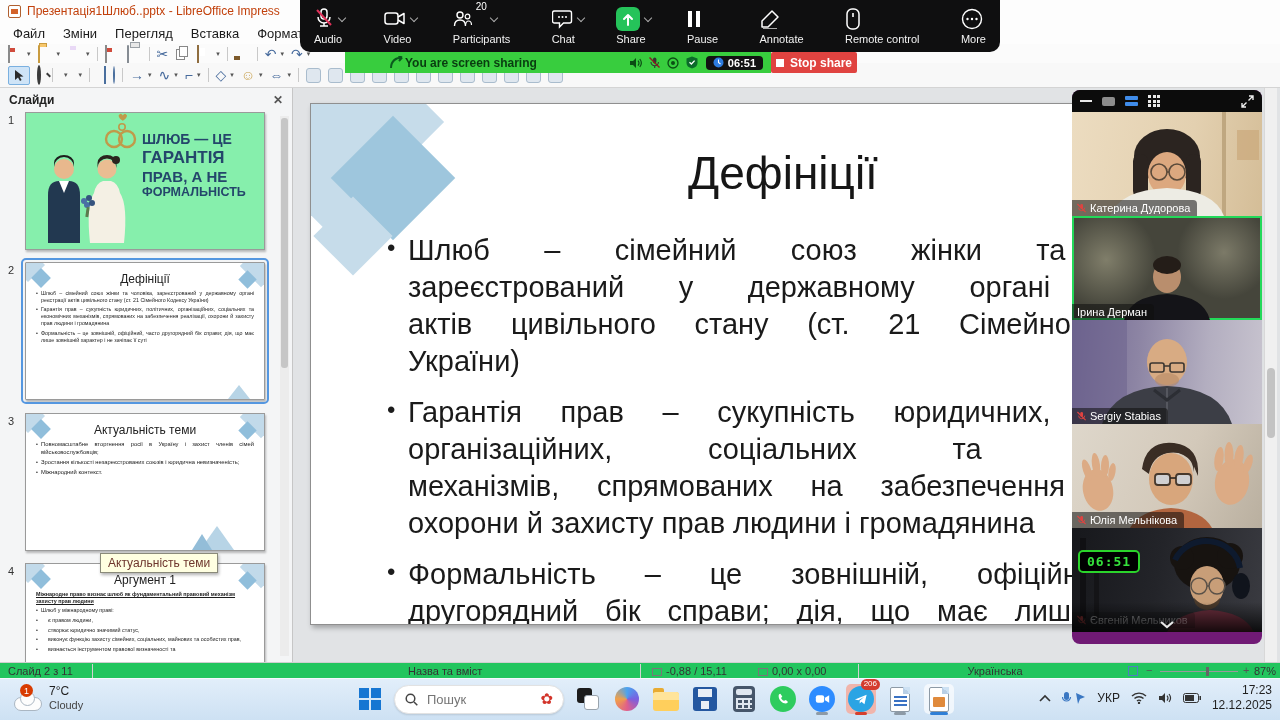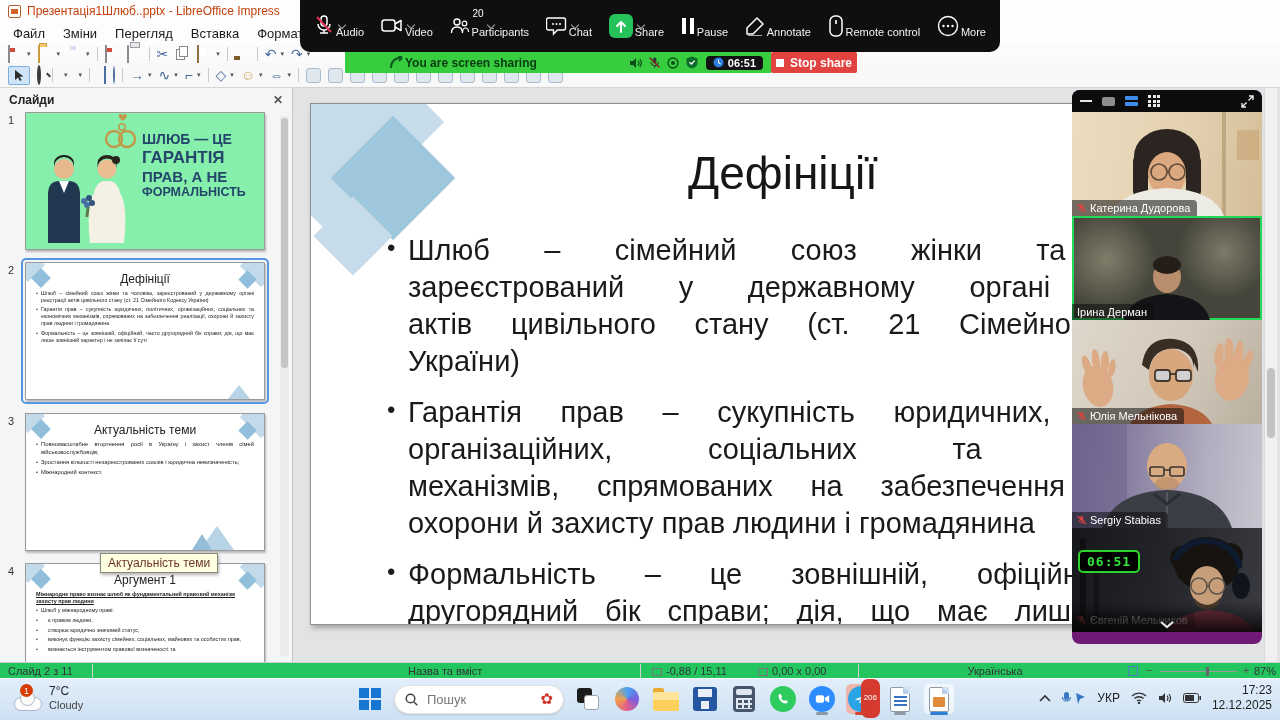--- a/index.html
+++ b/index.html
@@ -98,21 +98,21 @@
   .sbsep{position:absolute;top:1px;width:1px;height:14px;background:#d2d2d2;}
   .sb-ic{display:inline-block;width:10px;height:8px;border:1px solid #777;margin-right:4px;vertical-align:-1px;}
   .zoom-slider{position:absolute;left:1160px;top:8px;width:78px;height:1px;background:#9a9a9a;}
   .zoom-handle{position:absolute;left:46px;top:-4px;width:3px;height:9px;background:#666;}
   .zs-min{position:absolute;left:1146px;top:1px;color:#555;}
   .zs-plus{position:absolute;left:1243px;top:1px;color:#555;}
   .fit-ic{position:absolute;left:1128px;top:3px;width:10px;height:10px;border:1px solid #4d7fc0;}
 
   
   .zoombar{position:absolute;left:300px;top:0;width:700px;height:52px;background:#0f0f10;border-radius:0 0 10px 10px;z-index:50;display:flex;align-items:center;justify-content:space-between;padding:0 14px;}
-  .zitem{display:flex;flex-direction:row;align-items:flex-end;gap:2px;color:#fff;position:relative;}
+  .zitem{display:flex;flex-direction:column;align-items:flex-start;gap:2px;color:#fff;position:relative;}
   .zlabel{font-size:11px;color:#f2f2f2;white-space:nowrap;}
   .zic{height:24px;display:flex;align-items:center;justify-content:center;position:relative;}
   .zchev{position:absolute;right:-11px;top:8px;width:6px;height:6px;border-right:1.5px solid #aaa;border-bottom:1.5px solid #aaa;transform:rotate(45deg);}
   .pcount{position:absolute;right:-14px;top:-6px;font-size:10px;color:#fff;}
   .share-sq{width:24px;height:24px;background:#25c35a;border-radius:6px;display:flex;align-items:center;justify-content:center;}
 
   
   .sharebar{position:absolute;left:345px;top:52px;width:426px;height:21px;background:#38cd3e;z-index:50;display:flex;align-items:center;padding:8px 8px;gap:8px;}
   .share-msg{font-size:12px;font-weight:bold;color:#093c10;margin:0 auto 0 52px;}
   .share-icons{display:flex;align-items:center;gap:7px;}
@@ -173,21 +173,21 @@
   .floppy-app::after{content:"";position:absolute;left:8px;top:14px;width:8px;height:8px;background:#e8eef6;}
   .calc-ic{width:22px;height:26px;background:#46566a;border-radius:4px;position:relative;}
   .calc-ic::before{content:"";position:absolute;left:3px;top:3px;width:16px;height:6px;background:#dfe7f0;border-radius:2px;}
   .calc-ic::after{content:"";position:absolute;left:3px;top:12px;width:16px;height:11px;background:linear-gradient(#dfe7f0 2px,transparent 2px),linear-gradient(90deg,#dfe7f0 2px,transparent 2px);background-size:6px 5px;}
   .circle-app{width:26px;height:26px;border-radius:50%;display:flex;align-items:center;justify-content:center;}
   .wa{background:#2ecc5e;}
   .zm{background:#2d8cff;}
   .tg{background:#2aa4e4;}
   .tgtile{background:#f0b5ac;}
   .imptile{background:rgba(255,255,255,.65);}
-  .badge206{position:absolute;right:-4px;top:-5px;background:#d43b2e;color:#fff;font-size:8px;border-radius:7px;padding:15px 3px;line-height:1.1;}
+  .badge206{position:absolute;right:-4px;top:-5px;background:#d43b2e;color:#fff;font-size:8px;border-radius:7px;padding:1px 3px;line-height:1.1;}
   .doc-ic{position:relative;width:20px;height:25px;background:#fff;border:1px solid #8d9aa6;border-radius:2px;}
   .doc-ic .fold{position:absolute;right:-1px;top:-1px;width:7px;height:7px;background:linear-gradient(225deg,#cde1f3 50%,#b8cfe6 50%);}
   .doc-ic.writer::after{content:"";position:absolute;left:3px;top:8px;width:13px;height:12px;background:linear-gradient(#3a72c4 2px,transparent 2px);background-size:13px 4px;}
   .doc-ic.impress::after{content:"";position:absolute;left:3px;top:9px;width:12px;height:10px;background:#e08a3c;border-radius:1px;}
   .tray{position:absolute;right:8px;top:4px;display:flex;align-items:center;gap:11px;color:#222;}
   .tray .lang{font-size:12px;}
   .clockblock{text-align:right;font-size:12px;line-height:1.25;color:#1f1f1f;}
 
   svg{display:block;}
 </style>
@@ -631,20 +631,42 @@
     <svg width="190" height="104" viewBox="0 0 190 104">
       <path d="M52,104 Q58,80 95,78 Q132,80 138,104 Z" fill="#141418"></path>
       <ellipse cx="95" cy="61" rx="14" ry="16" fill="#b98e6d"></ellipse>
       <ellipse cx="95" cy="49" rx="14" ry="9" fill="#241d18"></ellipse>
     </svg>
     <span class="name-tag">
       <span>Ірина Дерман</span>
     </span>
   </div>
 
+  <div class="tile t3bg">
+    <svg width="190" height="104" viewBox="0 0 190 104">
+      <rect x="0" y="0" width="55" height="104" fill="#6a5f8c" opacity="0.5"></rect>
+      <ellipse cx="95" cy="42" rx="20" ry="23" fill="#d8ab83"></ellipse>
+      <rect x="78" y="43" width="14" height="9" rx="2" fill="none" stroke="#3a3530" stroke-width="1.6"></rect>
+      <rect x="98" y="43" width="14" height="9" rx="2" fill="none" stroke="#3a3530" stroke-width="1.6"></rect>
+      <line x1="92" y1="46" x2="98" y2="46" stroke="#3a3530" stroke-width="1.5"></line>
+      <ellipse cx="95" cy="60" rx="12" ry="7" fill="#b88a66" opacity="0.6"></ellipse>
+      <path d="M30,104 Q42,68 95,66 Q148,68 160,104 Z" fill="#3c3e46"></path>
+      <path d="M95,68 L95,104" stroke="#55575f" stroke-width="2"></path>
+      <path d="M82,70 L95,80 L108,70" fill="none" stroke="#2c2e34" stroke-width="3"></path>
+    </svg>
+    <span class="name-tag">
+      <svg width="9" height="11" viewBox="0 0 11 12">
+          <rect x="4" y="0.5" width="3.4" height="6" rx="1.7" fill="#e04340"></rect>
+          <path d="M2,5 a3.7,3.7 0 0 0 7.4,0" fill="none" stroke="#e04340" stroke-width="1.1"></path>
+          <line x1="0.5" y1="0.5" x2="10.5" y2="10.5" stroke="#e04340" stroke-width="1.4"></line>
+        </svg>
+      <span>Sergiy Stabias</span>
+    </span>
+  </div>
+
   <div class="tile t4bg">
     <svg width="190" height="104" viewBox="0 0 190 104">
       <path d="M70,45 Q74,16 102,19 Q128,22 126,52 L120,38 Q110,26 96,29 Q80,32 77,50 Z" fill="#3a2d24"></path>
       <ellipse cx="99" cy="55" rx="22" ry="26" fill="#d8a67c"></ellipse>
       <path d="M76,48 Q78,28 99,28 Q120,28 122,48 L122,40 Q116,24 99,24 Q82,24 76,40 Z" fill="#3a2d24"></path>
       <rect x="83" y="50" width="15" height="11" rx="3" fill="#cfd8e2" opacity="0.85" stroke="#2e2620" stroke-width="1.8"></rect>
       <rect x="104" y="50" width="15" height="11" rx="3" fill="#cfd8e2" opacity="0.85" stroke="#2e2620" stroke-width="1.8"></rect>
       <line x1="98" y1="54" x2="104" y2="54" stroke="#2e2620" stroke-width="1.6"></line>
       <path d="M58,104 Q68,86 99,84 Q130,86 140,104 Z" fill="#b2653f"></path>
       <g fill="#dcab85">
@@ -663,42 +685,20 @@
     <span class="name-tag">
       <svg width="9" height="11" viewBox="0 0 11 12">
           <rect x="4" y="0.5" width="3.4" height="6" rx="1.7" fill="#e04340"></rect>
           <path d="M2,5 a3.7,3.7 0 0 0 7.4,0" fill="none" stroke="#e04340" stroke-width="1.1"></path>
           <line x1="0.5" y1="0.5" x2="10.5" y2="10.5" stroke="#e04340" stroke-width="1.4"></line>
         </svg>
       <span>Юлія Мельнікова</span>
     </span>
   </div>
 
-  <div class="tile t3bg">
-    <svg width="190" height="104" viewBox="0 0 190 104">
-      <rect x="0" y="0" width="55" height="104" fill="#6a5f8c" opacity="0.5"></rect>
-      <ellipse cx="95" cy="42" rx="20" ry="23" fill="#d8ab83"></ellipse>
-      <rect x="78" y="43" width="14" height="9" rx="2" fill="none" stroke="#3a3530" stroke-width="1.6"></rect>
-      <rect x="98" y="43" width="14" height="9" rx="2" fill="none" stroke="#3a3530" stroke-width="1.6"></rect>
-      <line x1="92" y1="46" x2="98" y2="46" stroke="#3a3530" stroke-width="1.5"></line>
-      <ellipse cx="95" cy="60" rx="12" ry="7" fill="#b88a66" opacity="0.6"></ellipse>
-      <path d="M30,104 Q42,68 95,66 Q148,68 160,104 Z" fill="#3c3e46"></path>
-      <path d="M95,68 L95,104" stroke="#55575f" stroke-width="2"></path>
-      <path d="M82,70 L95,80 L108,70" fill="none" stroke="#2c2e34" stroke-width="3"></path>
-    </svg>
-    <span class="name-tag">
-      <svg width="9" height="11" viewBox="0 0 11 12">
-          <rect x="4" y="0.5" width="3.4" height="6" rx="1.7" fill="#e04340"></rect>
-          <path d="M2,5 a3.7,3.7 0 0 0 7.4,0" fill="none" stroke="#e04340" stroke-width="1.1"></path>
-          <line x1="0.5" y1="0.5" x2="10.5" y2="10.5" stroke="#e04340" stroke-width="1.4"></line>
-        </svg>
-      <span>Sergiy Stabias</span>
-    </span>
-  </div>
-
   <div class="tile t5bg">
     <svg width="190" height="104" viewBox="0 0 190 104">
       <rect x="8" y="10" width="6" height="80" fill="#101013"></rect>
       <rect x="22" y="25" width="5" height="65" fill="#141417"></rect>
       <ellipse cx="135" cy="36" rx="33" ry="27" fill="#171310"></ellipse>
       <circle cx="110" cy="30" r="12" fill="#171310"></circle>
         <circle cx="158" cy="28" r="13" fill="#171310"></circle>
       <path d="M103,32 A34,31 0 0 1 168,40" fill="none" stroke="#0e1a2e" stroke-width="6"></path>
       <ellipse cx="169" cy="58" rx="9" ry="13" fill="#10141c"></ellipse>
       <ellipse cx="135" cy="58" rx="17" ry="20" fill="#c89e78"></ellipse>

